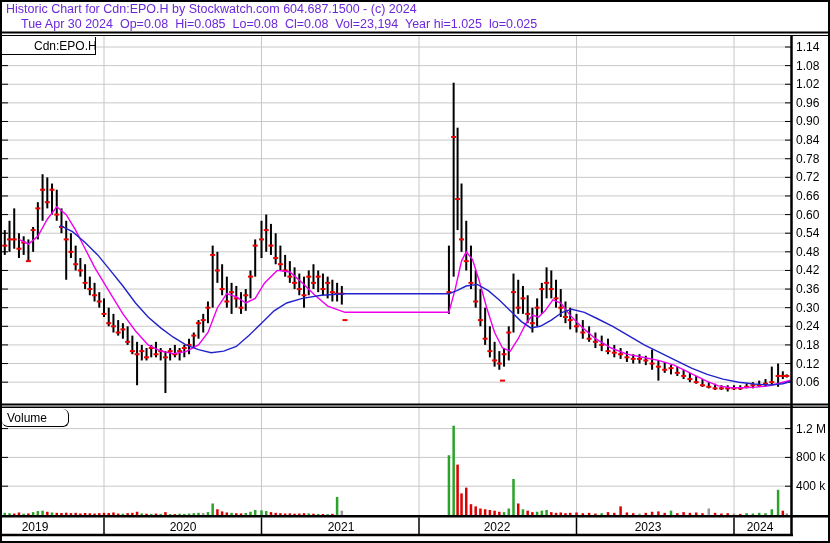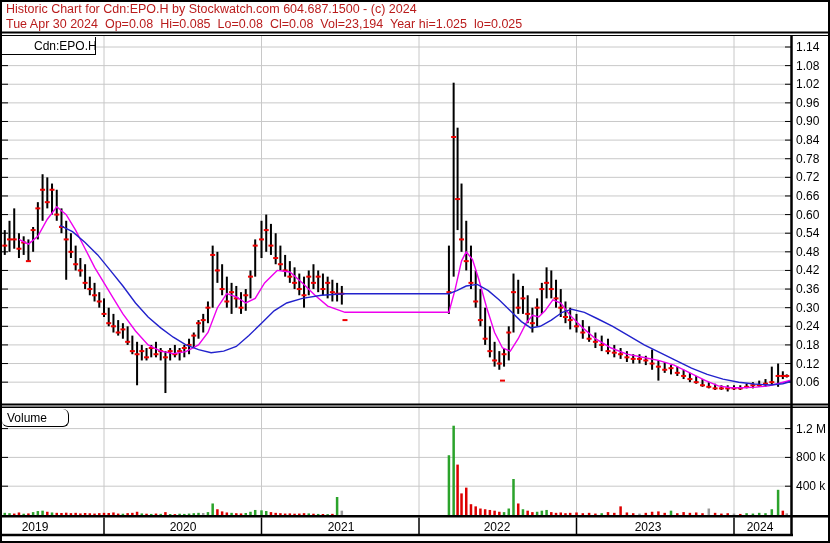--- a/index.html
+++ b/index.html
@@ -1,20 +1,20 @@
 <!DOCTYPE html>
 <html><head>
 <meta charset="utf-8">
 <style>
   html,body{margin:0;padding:0;background:#fff;}
   .window{position:relative;width:830px;height:543px;background:#fff;
     font-family:"Liberation Sans","DejaVu Sans",sans-serif;overflow:hidden;}
-  .hdr{position:absolute;left:6px;color:#b91c1c;font-size:12.5px;line-height:14px;white-space:pre;}
+  .hdr{position:absolute;left:6px;color:#6d28d9;font-size:12.5px;line-height:14px;white-space:pre;}
   .hdr1{top:2px;}
-  .hdr2{top:17px;}
+  .hdr2{top:17px;margin-left:15px;}
   svg{position:absolute;left:0;top:0;}
   svg text{font-family:"Liberation Sans","DejaVu Sans",sans-serif;}
   .panelabel{position:absolute;left:2px;width:61px;background:#fff;color:#000;
     font-size:12px;padding:2px 0 0 5px;border-right:1px solid #000;border-bottom:1px solid #000;
     height:15px;}
   .symbox{top:37px;padding-left:32px;}
   .volbox{top:409px;border-radius:6px;}
 </style>
 </head>
 <body>

